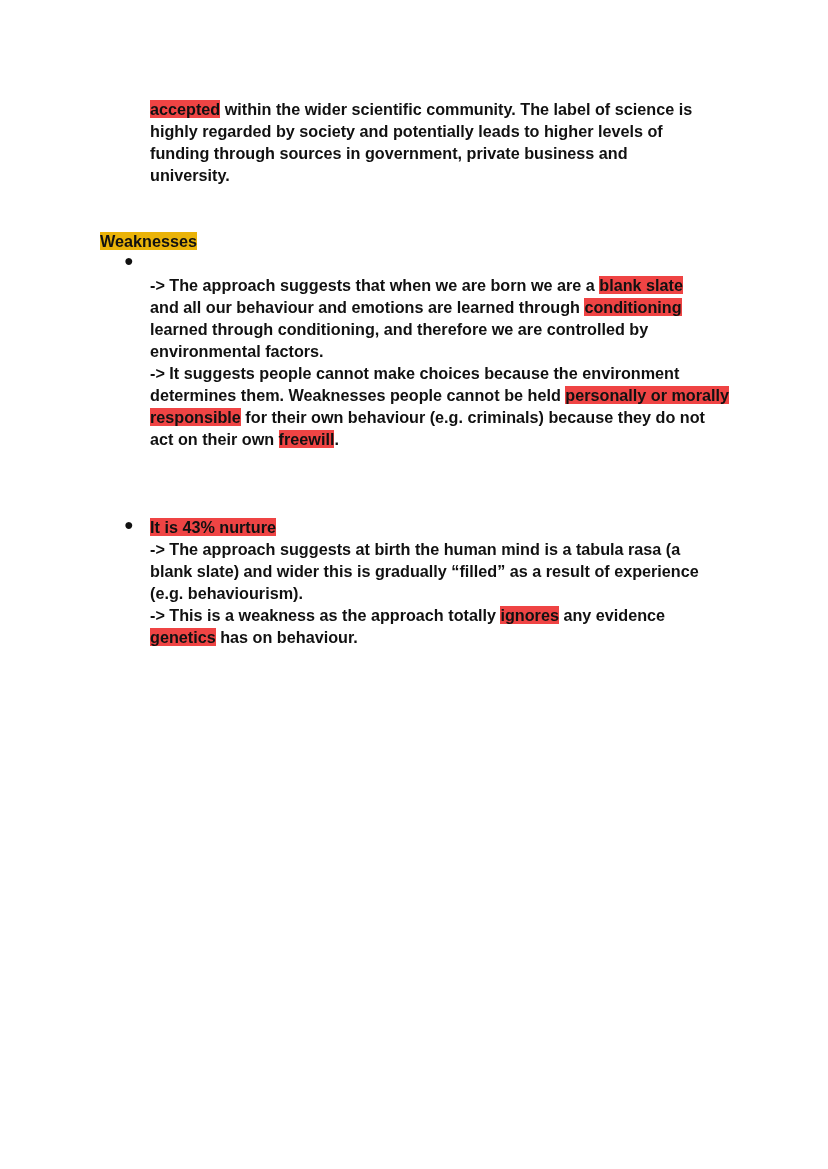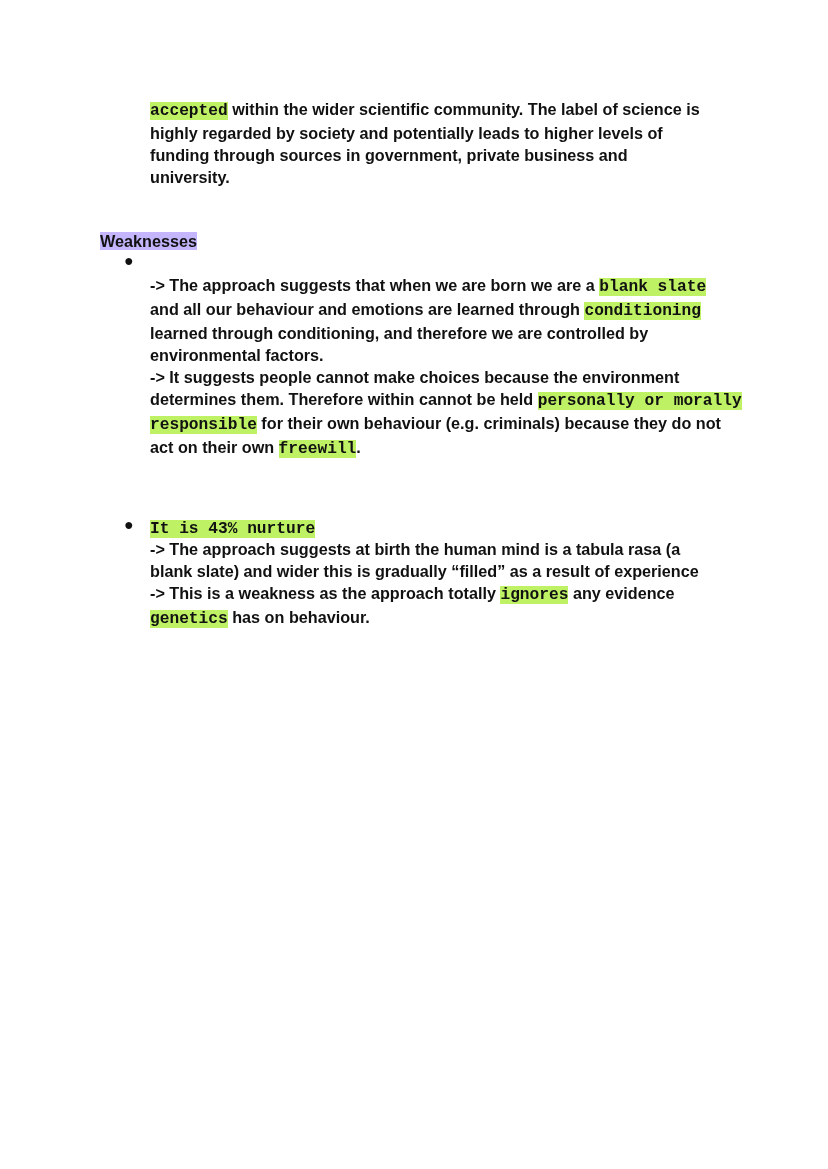--- a/index.html
+++ b/index.html
@@ -1,21 +1,21 @@
 <!DOCTYPE html>
 <html><head>
 <meta charset="utf-8">
 <style>
   html, body { margin:0; padding:0; background:#ffffff; }
   body { width:828px; height:1169px; position:relative; overflow:hidden;
          font-family:"Liberation Sans", sans-serif; color:#111; }
   .page { position:absolute; left:0; top:0; width:828px; height:1169px; }
   .block { position:absolute; font-weight:bold; font-size:16.2px; line-height:22px; white-space:nowrap; }
-  .hl { background:#bef264;font-family:Liberation Mono, monospace; }
-  .hl-head { background:#c4b5fd;text-align:right; }
+  .hl { background:#ef4444; }
+  .hl-head { background:#eab308;text-align:right; }
   .bullet { position:absolute; left:124px; font-size:16px; }
 </style>
 </head>
 <body>
 
 <div class="page">
   <div class="block" id="intro" style="left:150px; top:98px;">
       <div><span class="hl">accepted</span><span> within the wider scientific community. The label of science is</span></div>
       <div><span>highly regarded by society and potentially leads to higher levels of</span></div>
       <div><span>funding through sources in government, private business and</span></div>
@@ -26,28 +26,29 @@
     <span class="hl-head">Weaknesses</span>
   </div>
 
   <span class="bullet" style="top:252px;">●</span>
   <div class="block" id="item0" style="left:150px; top:274px;">
       <div><span>-&gt; The approach suggests that when we are born we are a </span><span class="hl">blank slate</span></div>
       <div><span>and all our behaviour and emotions are learned through </span><span class="hl">conditioning</span></div>
       <div><span>learned through conditioning, and therefore we are controlled by</span></div>
       <div><span>environmental factors.</span></div>
       <div><span>-&gt; It suggests people cannot make choices because the environment</span></div>
-      <div><span>determines them. Therefore within cannot be held </span><span class="hl">personally or morally</span></div>
+      <div><span>determines them. Weaknesses people cannot be held </span><span class="hl">personally or morally</span></div>
       <div><span class="hl">responsible</span><span> for their own behaviour (e.g. criminals) because they do not</span></div>
       <div><span>act on their own </span><span class="hl">freewill</span><span>.</span></div>
     </div>
 
   <span class="bullet" style="top:516px;">●</span>
   <div class="block" style="left:150px; top:516px;">
     <span class="hl">It is 43% nurture</span>
   </div>
   <div class="block" id="item1" style="left:150px; top:538px;">
       <div><span>-&gt; The approach suggests at birth the human mind is a tabula rasa (a</span></div>
       <div><span>blank slate) and wider this is gradually “filled” as a result of experience</span></div>
+      <div><span>(e.g. behaviourism).</span></div>
       <div><span>-&gt; This is a weakness as the approach totally </span><span class="hl">ignores</span><span> any evidence</span></div>
       <div><span class="hl">genetics</span><span> has on behaviour.</span></div>
     </div>
 </div>
 
 </body></html>

